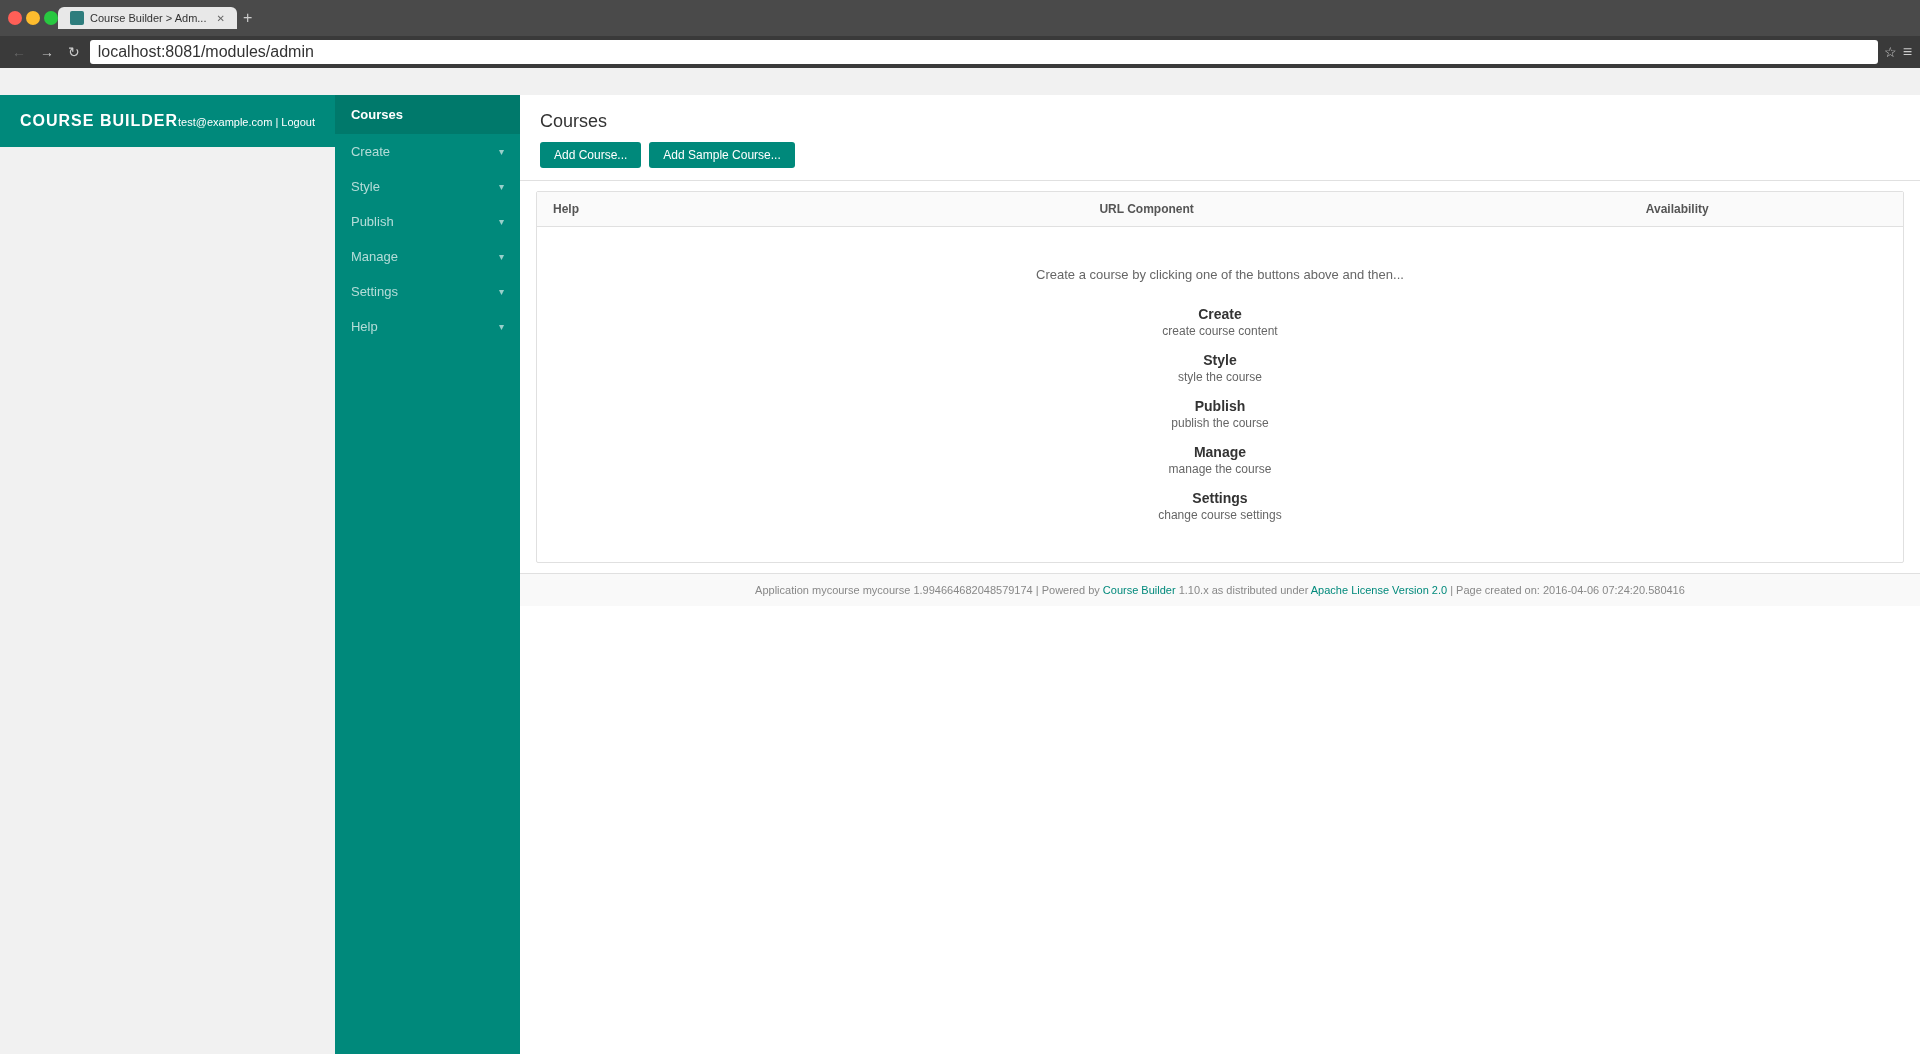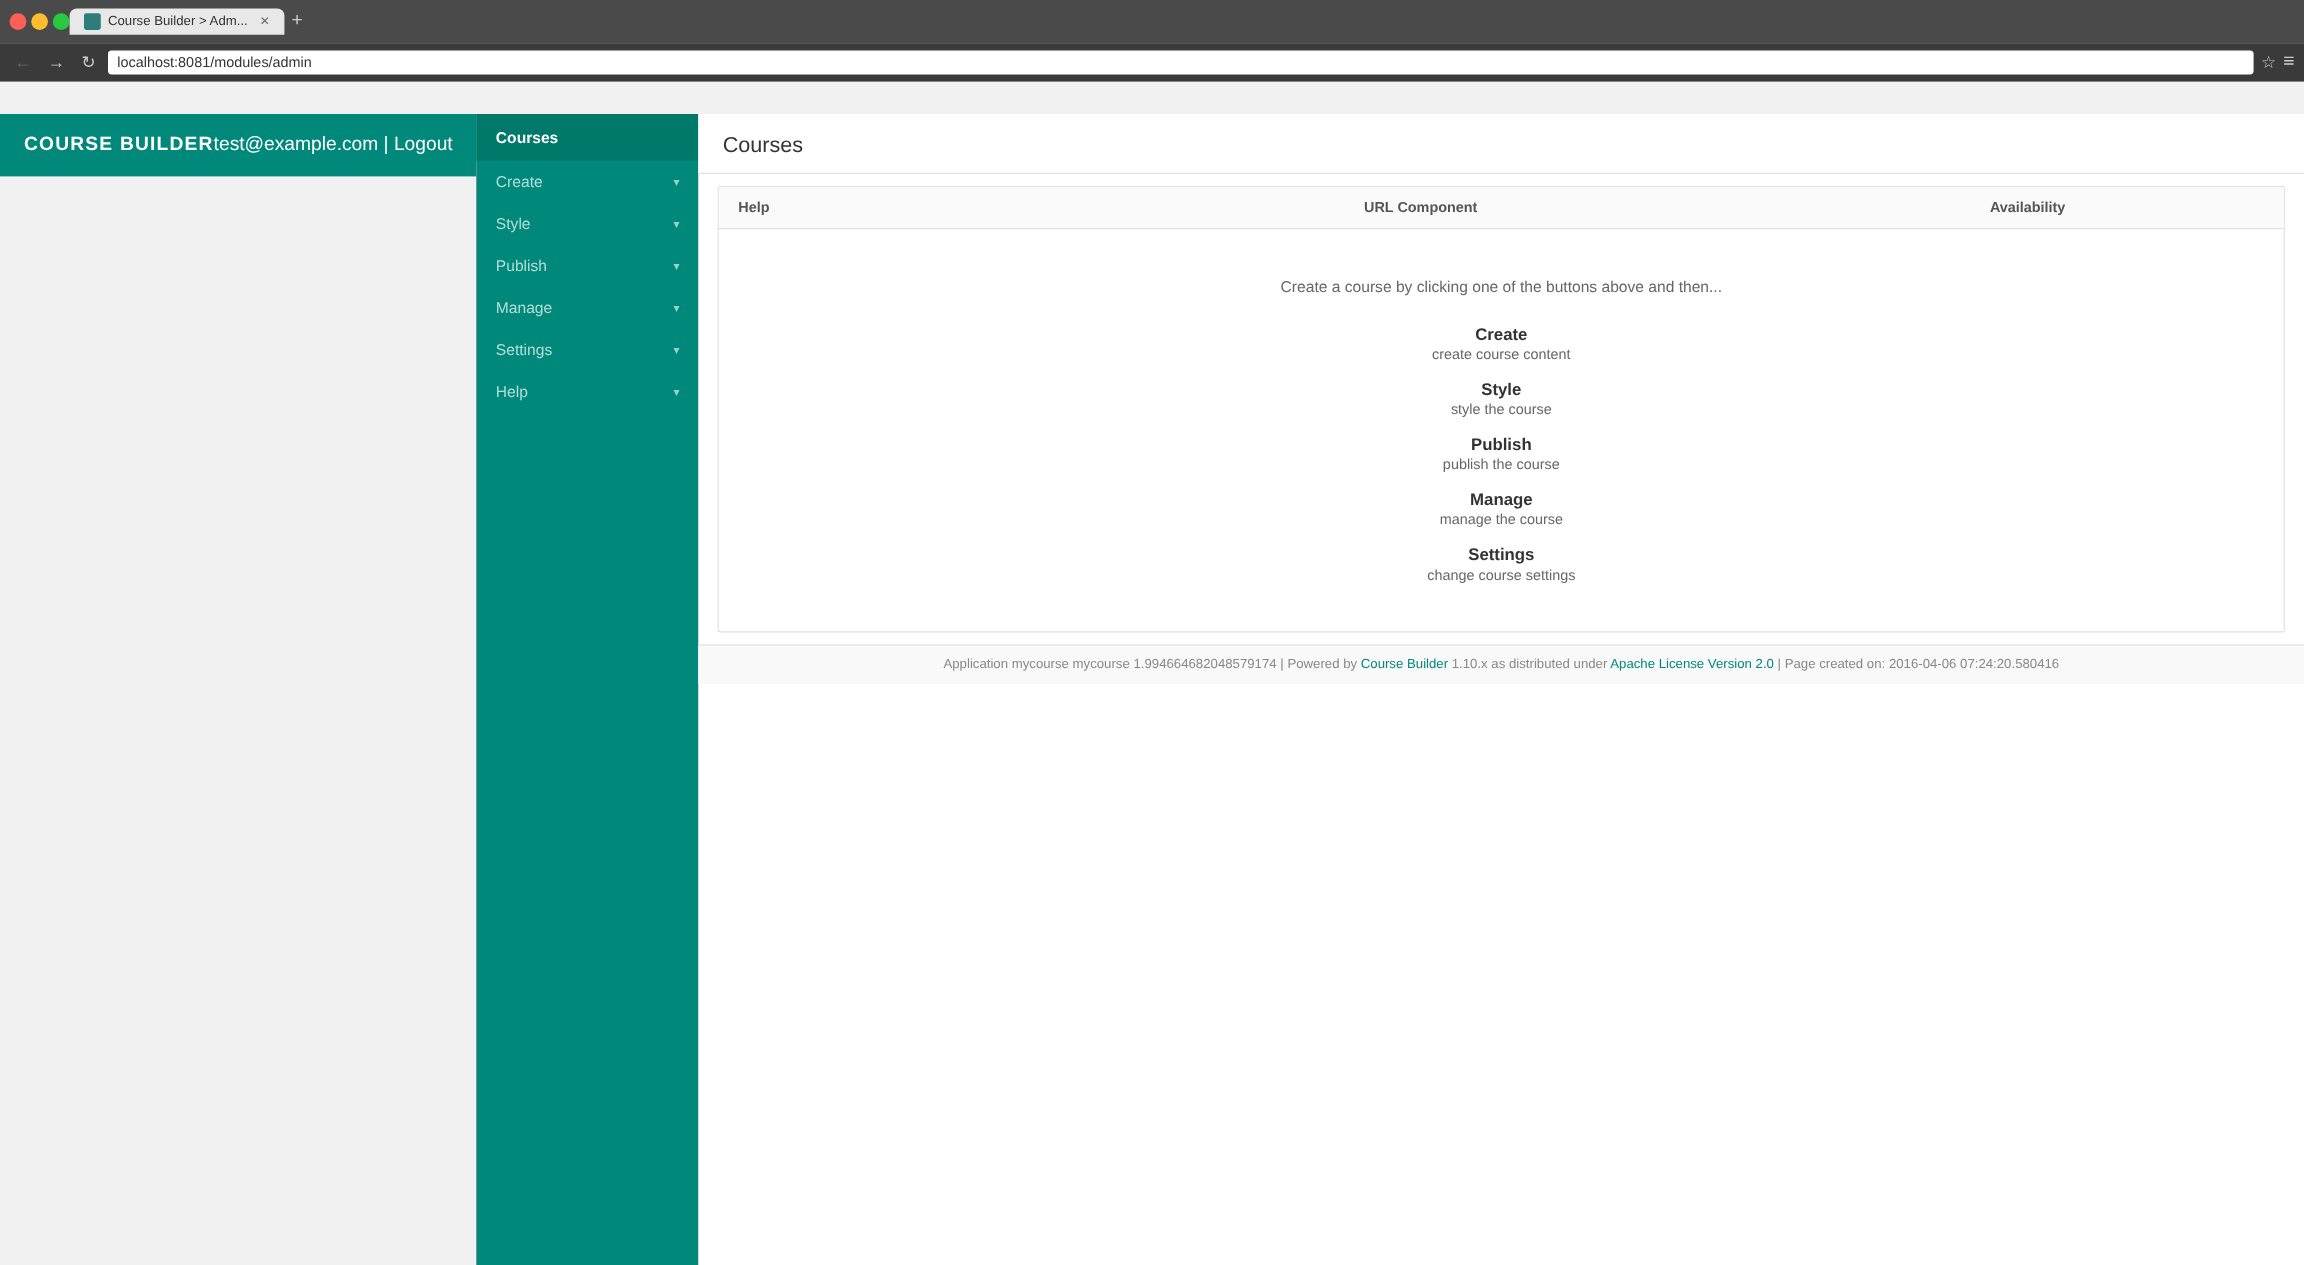--- a/index.html
+++ b/index.html
@@ -92,21 +92,21 @@
       font-size: 14px;
       cursor: pointer;
       padding: 2px 4px;
     }
     .url-bar {
       flex: 1;
       background: white;
       border: none;
       border-radius: 3px;
       padding: 3px 8px;
-      font-size: 12px;
+      font-size: 16px;
       color: #333;
     }
     .bookmark-btn {
       background: none;
       border: none;
       color: #ccc;
       font-size: 14px;
       cursor: pointer;
     }
     .menu-btn {
@@ -135,21 +135,21 @@
       justify-content: space-between;
     }
     .app-title {
       color: white;
       font-size: 16px;
       font-weight: bold;
       letter-spacing: 1px;
     }
     .header-user {
       color: white;
-      font-size: 16px;
+      font-size: 11px;
     }
     .header-user a {
       color: white;
       text-decoration: none;
     }
 
     
     .app-body {
       display: flex;
       flex: 1;
@@ -345,20 +345,24 @@
       </div>
       <div class="sidebar-item">
         <span>Help</span>
         <span class="chevron">▾</span>
       </div>
     </div>
 
     <div class="main-content">
       <div class="main-header">
         <h1 class="main-title">Courses</h1>
+        <div class="action-buttons">
+          <button class="btn-teal">Add Course...</button>
+          <button class="btn-teal">Add Sample Course...</button>
+        </div>
       </div>
 
       <div class="table-wrapper">
         <div class="table-outer">
           <table class="courses-table">
             <thead>
               <tr>
                 <th style="width:40%">Help</th>
                 <th style="width:40%">URL Component</th>
                 <th style="width:20%">Availability</th>

